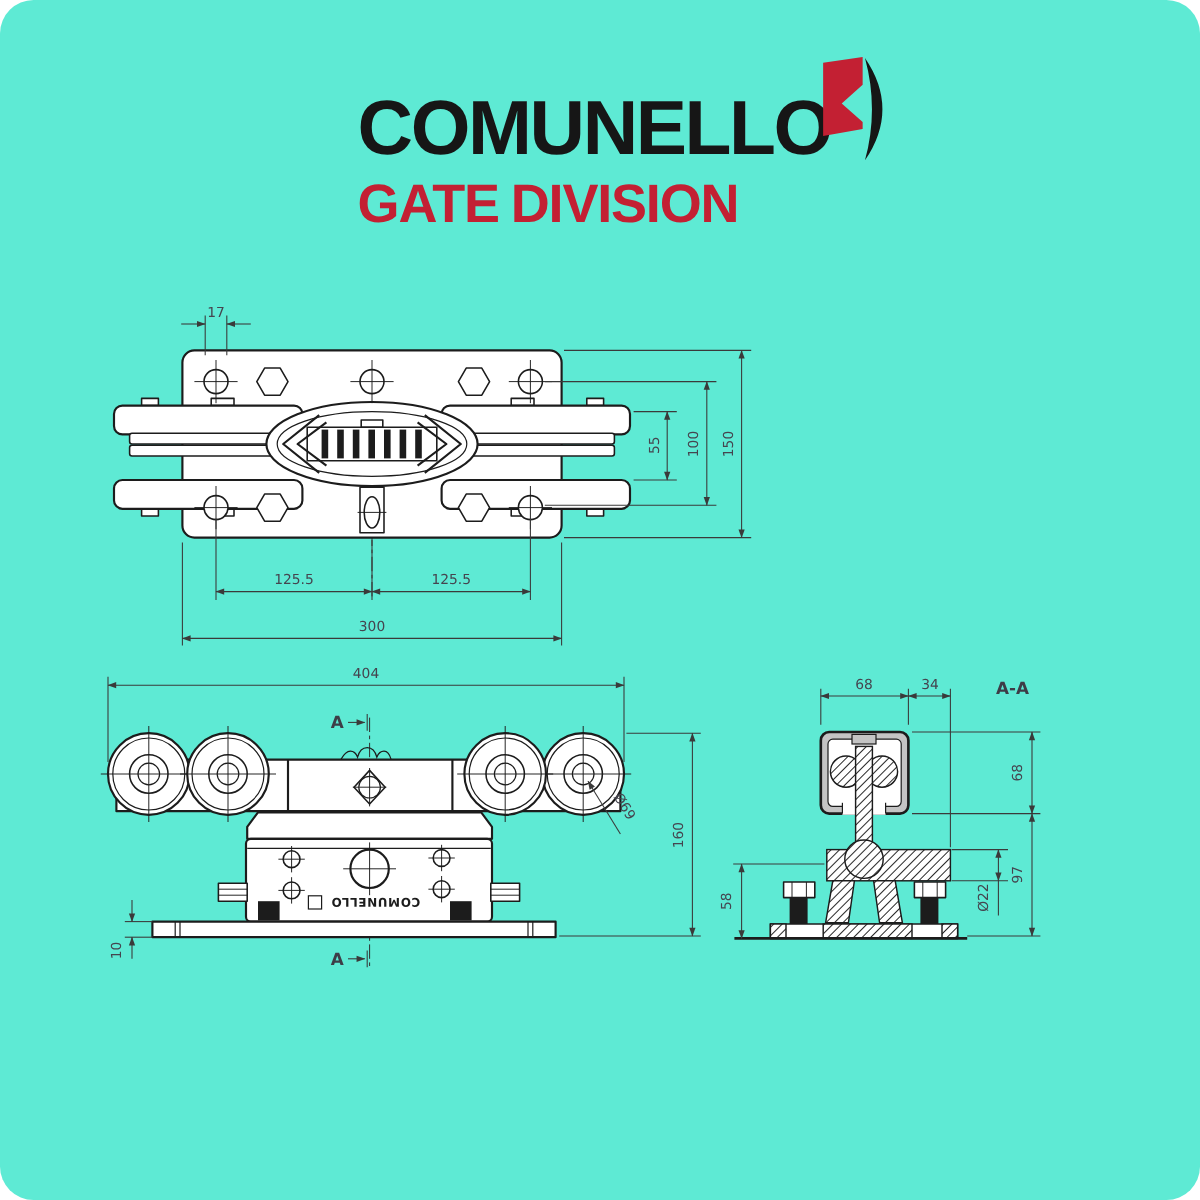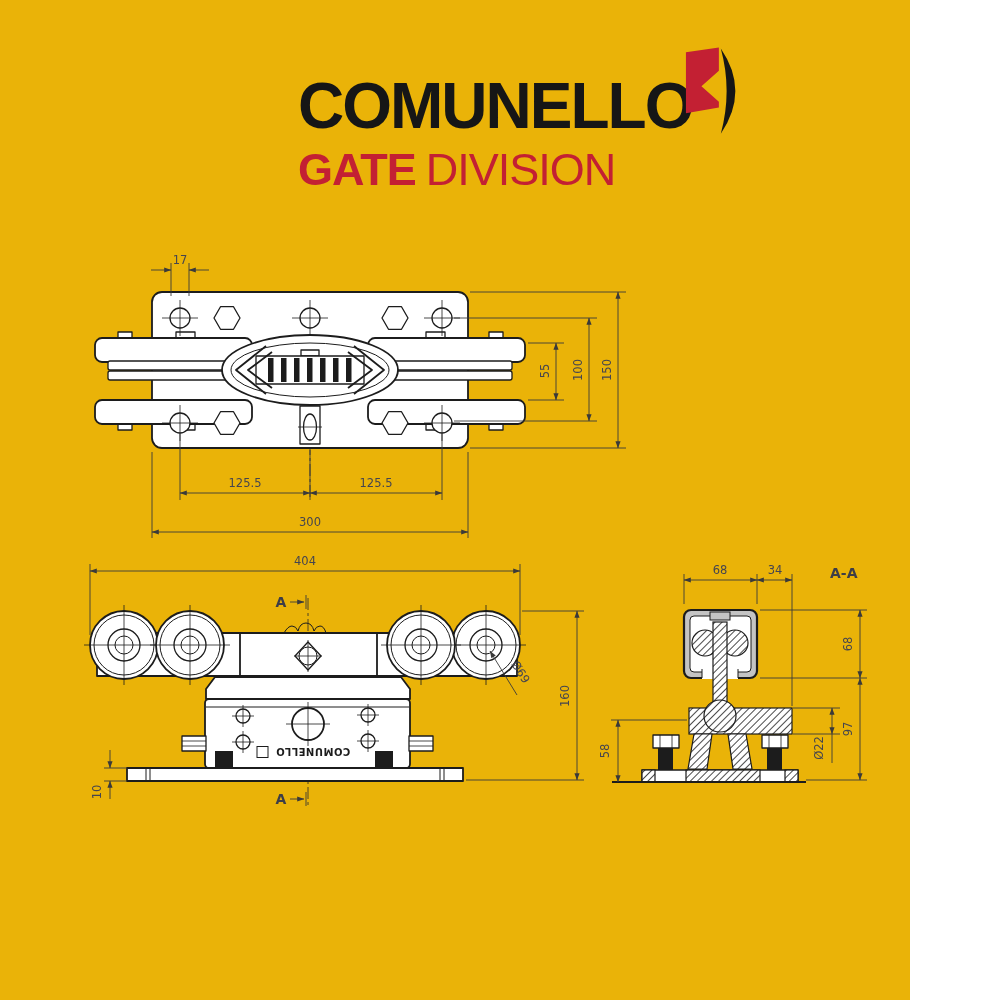--- a/index.html
+++ b/index.html
@@ -1,26 +1,26 @@
 <!DOCTYPE html>
 <html><head>
 <meta charset="utf-8">
 <style>
   html,body{margin:0;padding:0;background:#ffffff;}
-  .page{position:relative;width:910px;height:1000px;background:#eab308;overflow:hidden;
-        font-family:"Liberation Sans",sans-serif;}
+  .page{position:relative;width:1000px;height:1000px;background:#5eead4;overflow:hidden;
+        font-family:"Liberation Sans",sans-serif;border-radius:28px;}
   
   .logo{position:absolute;left:298px;top:46px;}
   .logo-row{display:flex;align-items:flex-start;}
   .logo-name{font-weight:bold;font-size:64px;line-height:1;letter-spacing:-2px;color:#161616;
              margin-top:28px;}
   .logo-mark{width:62px;height:90px;margin-left:-8px;}
   .logo-tagline{margin-top:9px;font-size:45px;line-height:1;letter-spacing:-1px;}
   .tag-bold{font-weight:bold;color:#c32033;text-align:center;}
-  .tag-light{font-weight:normal;color:#c32033;margin-left:10px;}
+  .tag-light{font-weight:bold;color:#c32033;margin-left:10px;}
   
   .drawing{position:absolute;left:0;top:0;width:1000px;height:1000px;}
   .ol{stroke:#1c1c1c;stroke-width:1.8;fill:none;stroke-linejoin:round;}
   .olf{stroke:#1c1c1c;stroke-width:1.8;fill:#ffffff;stroke-linejoin:round;}
   .olf1{stroke:#1c1c1c;stroke-width:1.3;fill:#ffffff;stroke-linejoin:round;}
   .tl{stroke:#1c1c1c;stroke-width:1;fill:none;}
   .xl{stroke:#1c1c1c;stroke-width:0.8;fill:none;}
   .cl{stroke:#2a2a2a;stroke-width:0.8;fill:none;stroke-dasharray:12 3 3 3;}
   .dl{stroke:#3a3a3a;stroke-width:0.9;fill:none;}
   .dla{stroke:#3a3a3a;stroke-width:0.9;fill:none;

